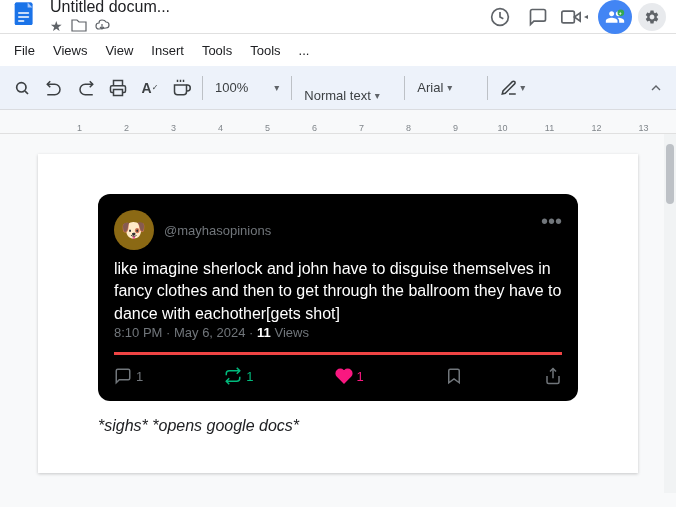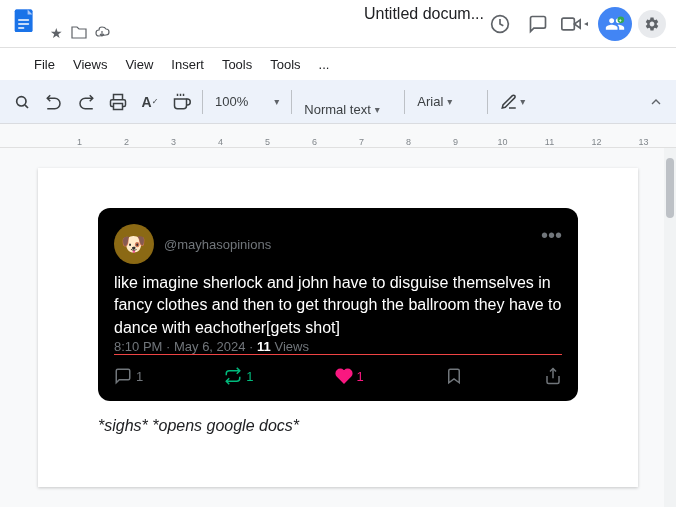--- a/index.html
+++ b/index.html
@@ -4,23 +4,22 @@
   <style>
     * { margin: 0; padding: 0; box-sizing: border-box; }
     body { font-family: Arial, sans-serif; background: #f8f9fa; width: 676px; height: 507px; overflow: hidden; }
 
     
     .title-bar {
       display: flex;
       align-items: center;
       background: #fff;
       padding: 6px 10px;
-      height: 48px;
+      height: 34px;
       border-bottom: 1px solid #e0e0e0;
-      text-align: right;
     }
     .doc-icon {
       width: 32px;
       height: 32px;
       margin-right: 8px;
       flex-shrink: 0;
     }
     .title-section {
       display: flex;
       flex-direction: column;
@@ -80,21 +79,21 @@
       color: #5f6368;
       font-size: 14px;
       cursor: pointer;
     }
 
     
     .menu-bar {
       display: flex;
       align-items: center;
       background: #fff;
-      padding: 0 26px;
+      padding: 0 6px;
       height: 32px;
       gap: 2px;
     }
     .menu-item {
       padding: 4px 8px;
       font-size: 13px;
       color: #202124;
       cursor: pointer;
       border-radius: 4px;
     }
@@ -279,21 +278,22 @@
     }
     .tweet-text {
       font-size: 16px;
       color: white;
       line-height: 1.4;
     }
     .tweet-time {
       font-size: 13px;
       color: #71767b;
       margin-bottom: 12px;
-      border-bottom: 1px solid #ef4444;
+      border-bottom: 3px solid #ef4444;
+      padding-bottom: 12px;
     }
     .tweet-time strong {
       color: white;
       font-weight: 600;
     }
     .tweet-actions {
       display: flex;
       justify-content: space-between;
       align-items: center;
     }

